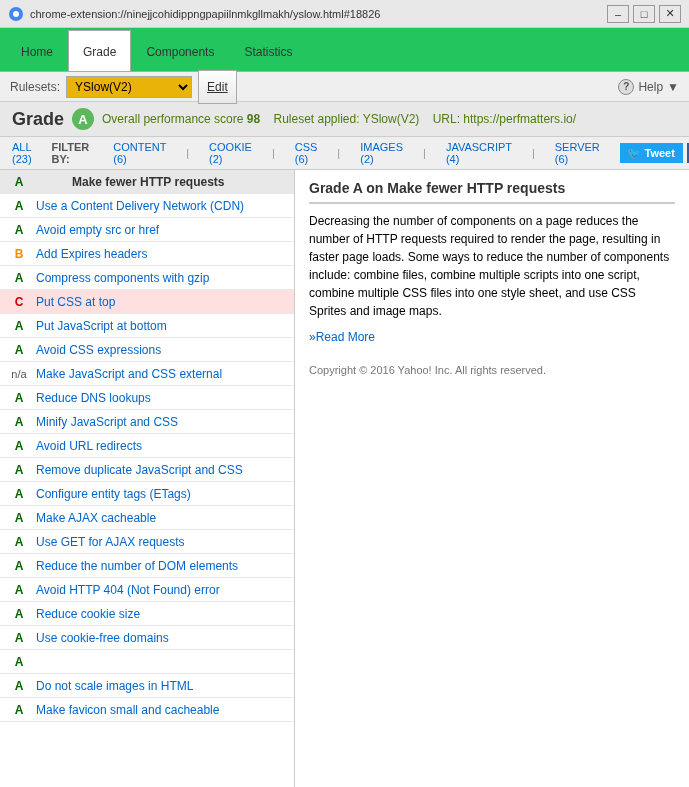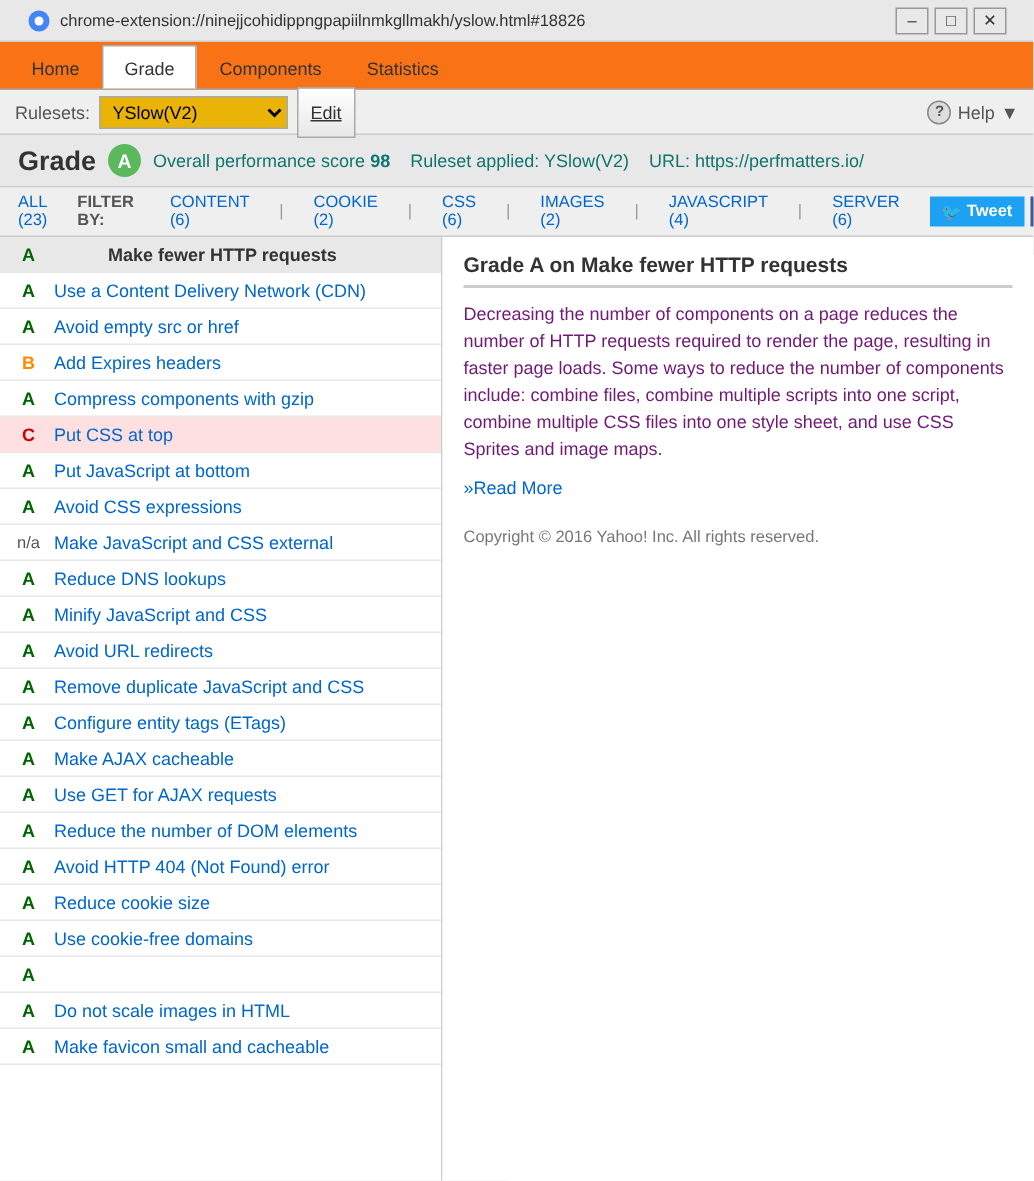--- a/index.html
+++ b/index.html
@@ -4,38 +4,38 @@
   <style>
     * { box-sizing: border-box; margin: 0; padding: 0; }
     body { font-family: Arial, sans-serif; font-size: 12px; background: #f0f0f0; width: 689px; height: 787px; overflow: hidden; }
 
     
     .titlebar {
       background: #e8e8e8;
       height: 28px;
       display: flex;
       align-items: center;
-      padding: 0 18px;
+      padding: 0 8px;
       border-bottom: 1px solid #ccc;
       user-select: none;
     }
     .titlebar-icon { width: 16px; height: 16px; margin-right: 6px; }
     .titlebar-title { flex: 1; font-size: 11px; color: #333; }
     .titlebar-controls { display: flex; gap: 4px; }
     .titlebar-btn {
       width: 22px; height: 18px; background: #e8e8e8;
       border: 1px solid #999; font-size: 11px;
       display: flex; align-items: center; justify-content: center;
       cursor: pointer; color: #333;
     }
 
     
     .navbar {
-      background: #f97316;
-      height: 32px;
+      background: #22c55e;
+      height: 44px;
       display: flex;
       align-items: stretch;
       padding: 0 6px;
       border-bottom: 1px solid #aaa;
     }
     .nav-tab {
       padding: 0 14px;
       display: flex;
       align-items: center;
       font-size: 12px;
@@ -107,21 +107,21 @@
       gap: 8px;
       font-size: 12px;
     }
     .grade-title { font-size: 18px; font-weight: bold; color: #333; }
     .grade-badge {
       width: 22px; height: 22px; border-radius: 50%;
       background: #5cb85c; color: white;
       display: flex; align-items: center; justify-content: center;
       font-size: 13px; font-weight: bold;
     }
-    .grade-info { color: #0f766e; font-size: 12px; }
+    .grade-info { color: #4d7c0f; font-size: 12px; }
 
     
     .filter-bar {
       background: #efefef;
       padding: 4px 12px;
       border-bottom: 1px solid #ccc;
       display: flex;
       align-items: center;
       gap: 20px;
       font-size: 11px;
@@ -189,21 +189,21 @@
       background: white;
       font-size: 12px;
     }
     .detail-title {
       font-size: 14px; font-weight: bold; color: #333;
       margin-bottom: 8px;
       padding-bottom: 6px;
       border-bottom: 2px solid #ccc;
     }
     .detail-body {
-      font-size: 12px; color: #701a75; line-height: 1.5;
+      font-size: 12px; color: #000000; line-height: 1.5;
       margin-top: 8px;
     }
     .detail-link { color: #0066cc; text-decoration: none; display: block; margin-top: 10px; }
     .copyright { color: #777; font-size: 11px; margin-top: 20px; }
 
     
     .grade-c-bg { background: #ffe0e0; }
   </style>
 </head>
 <body>

